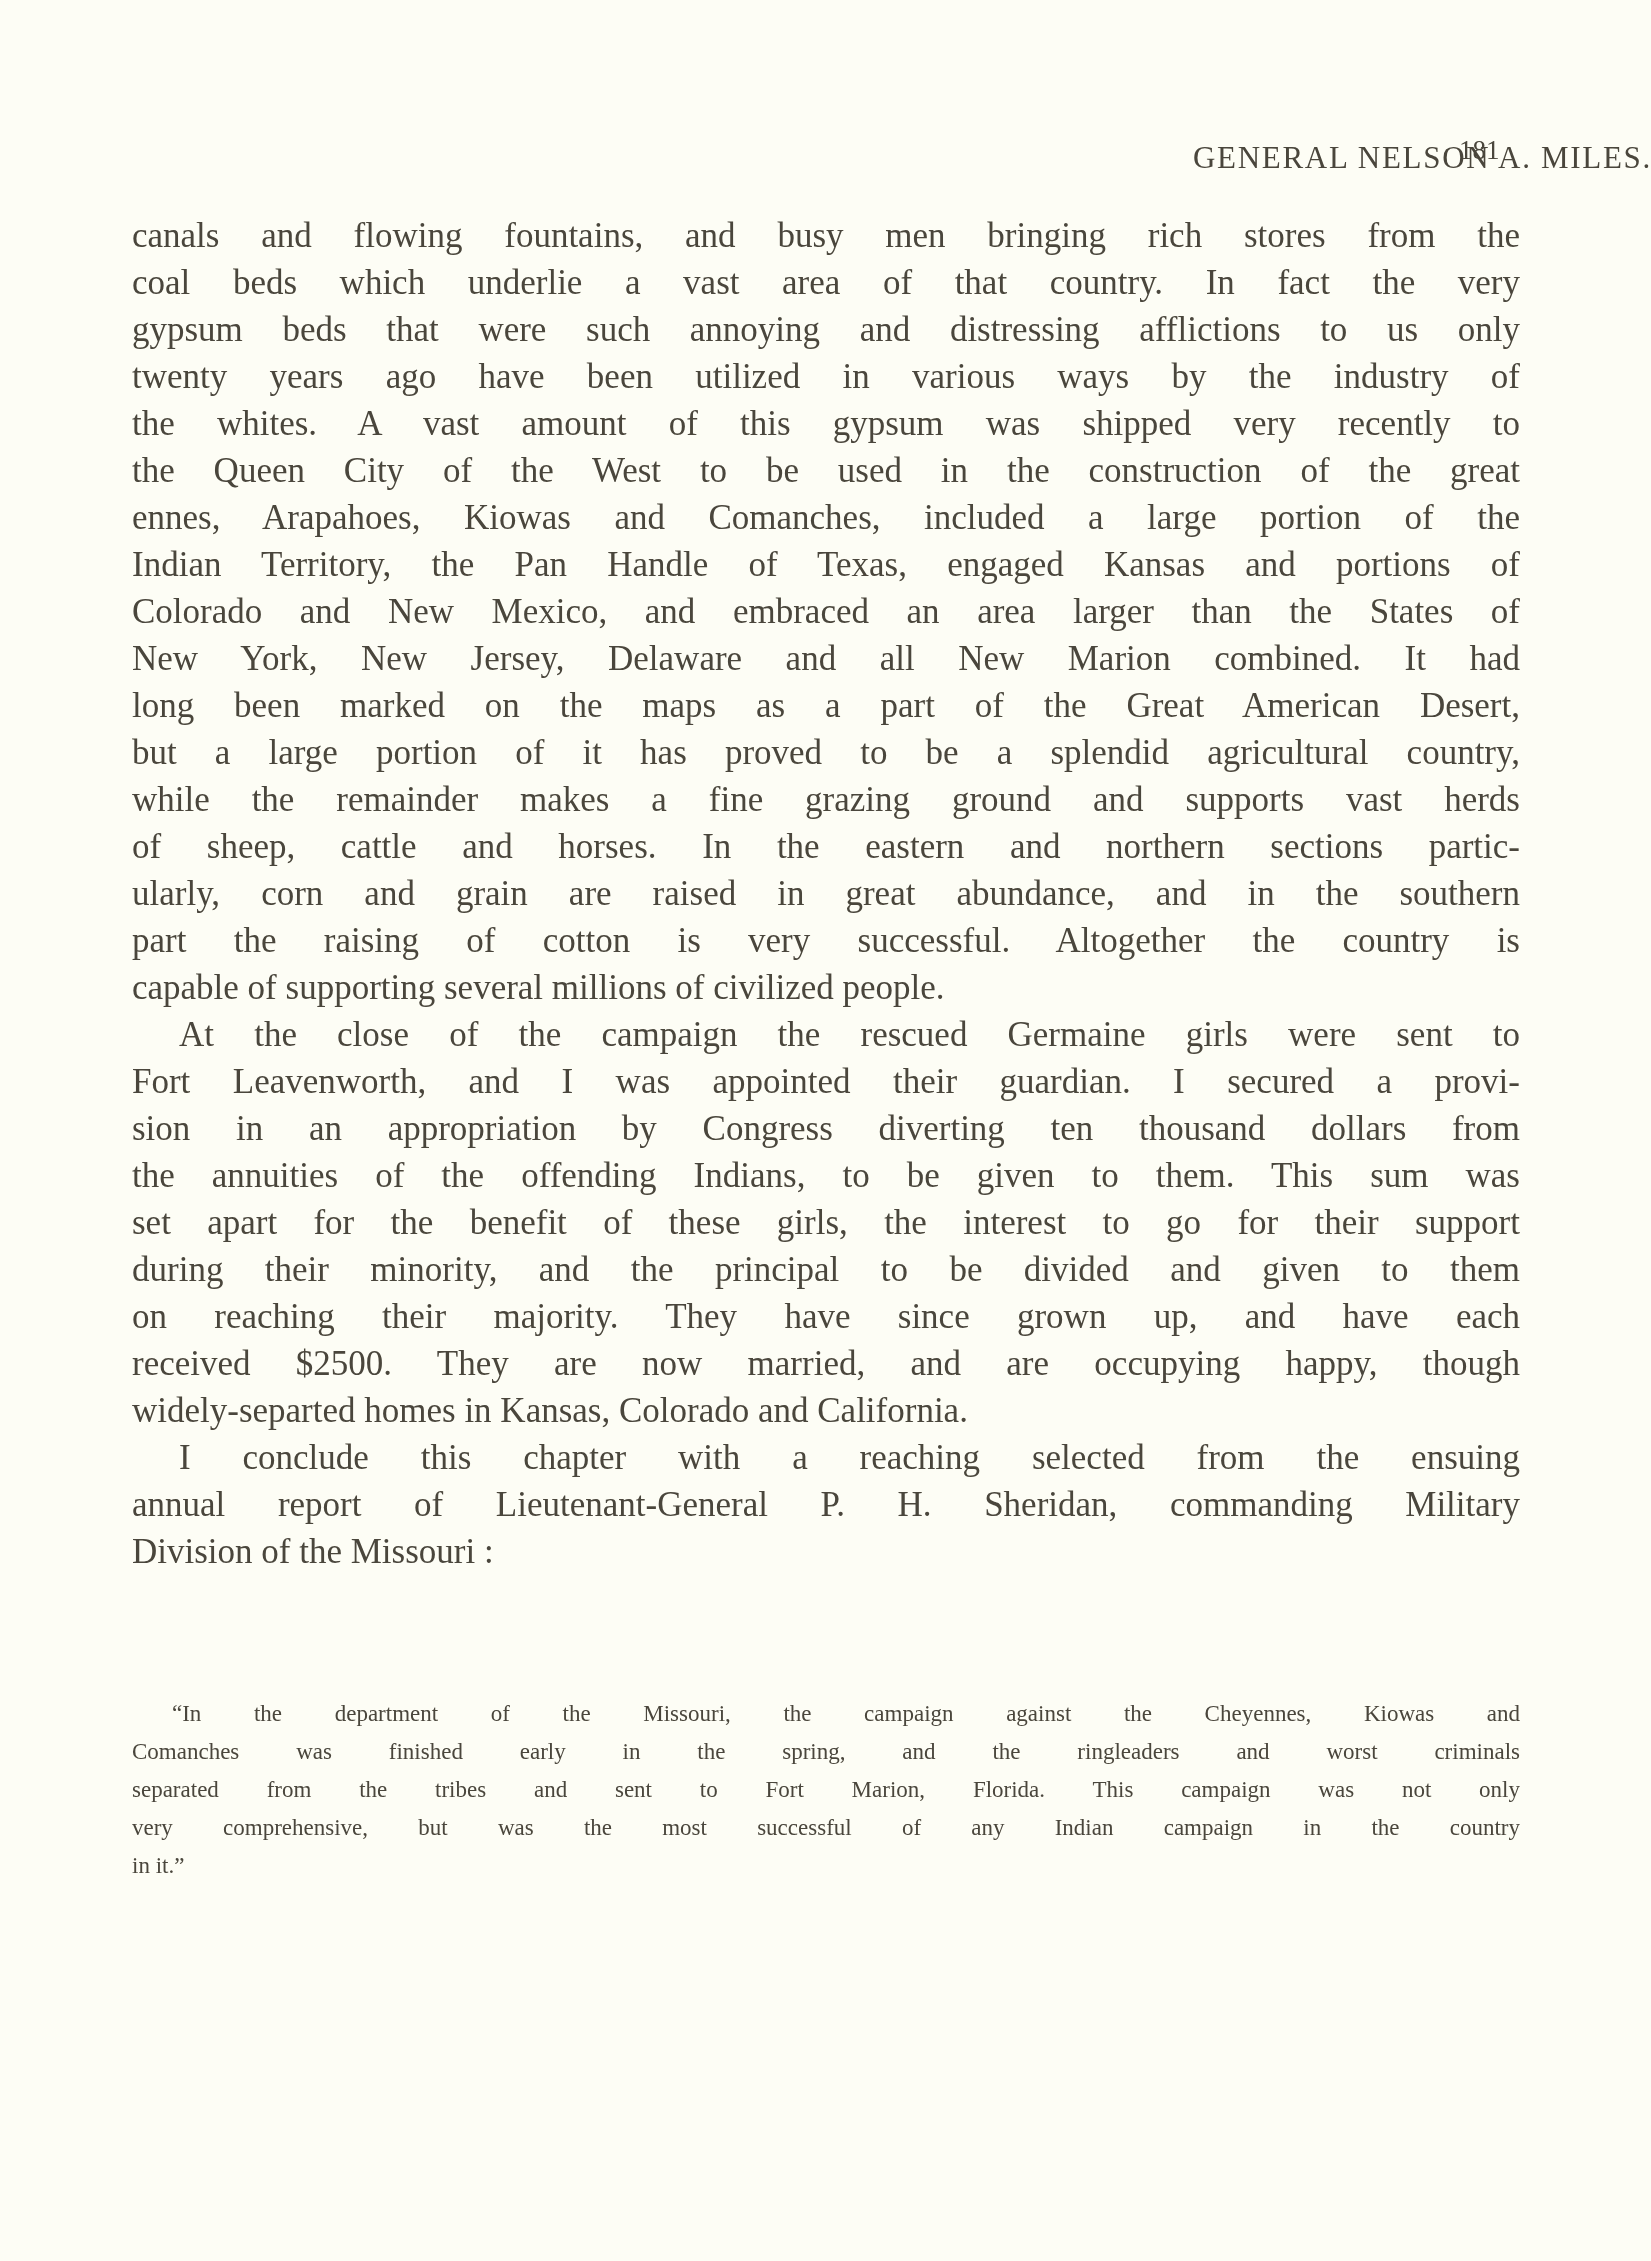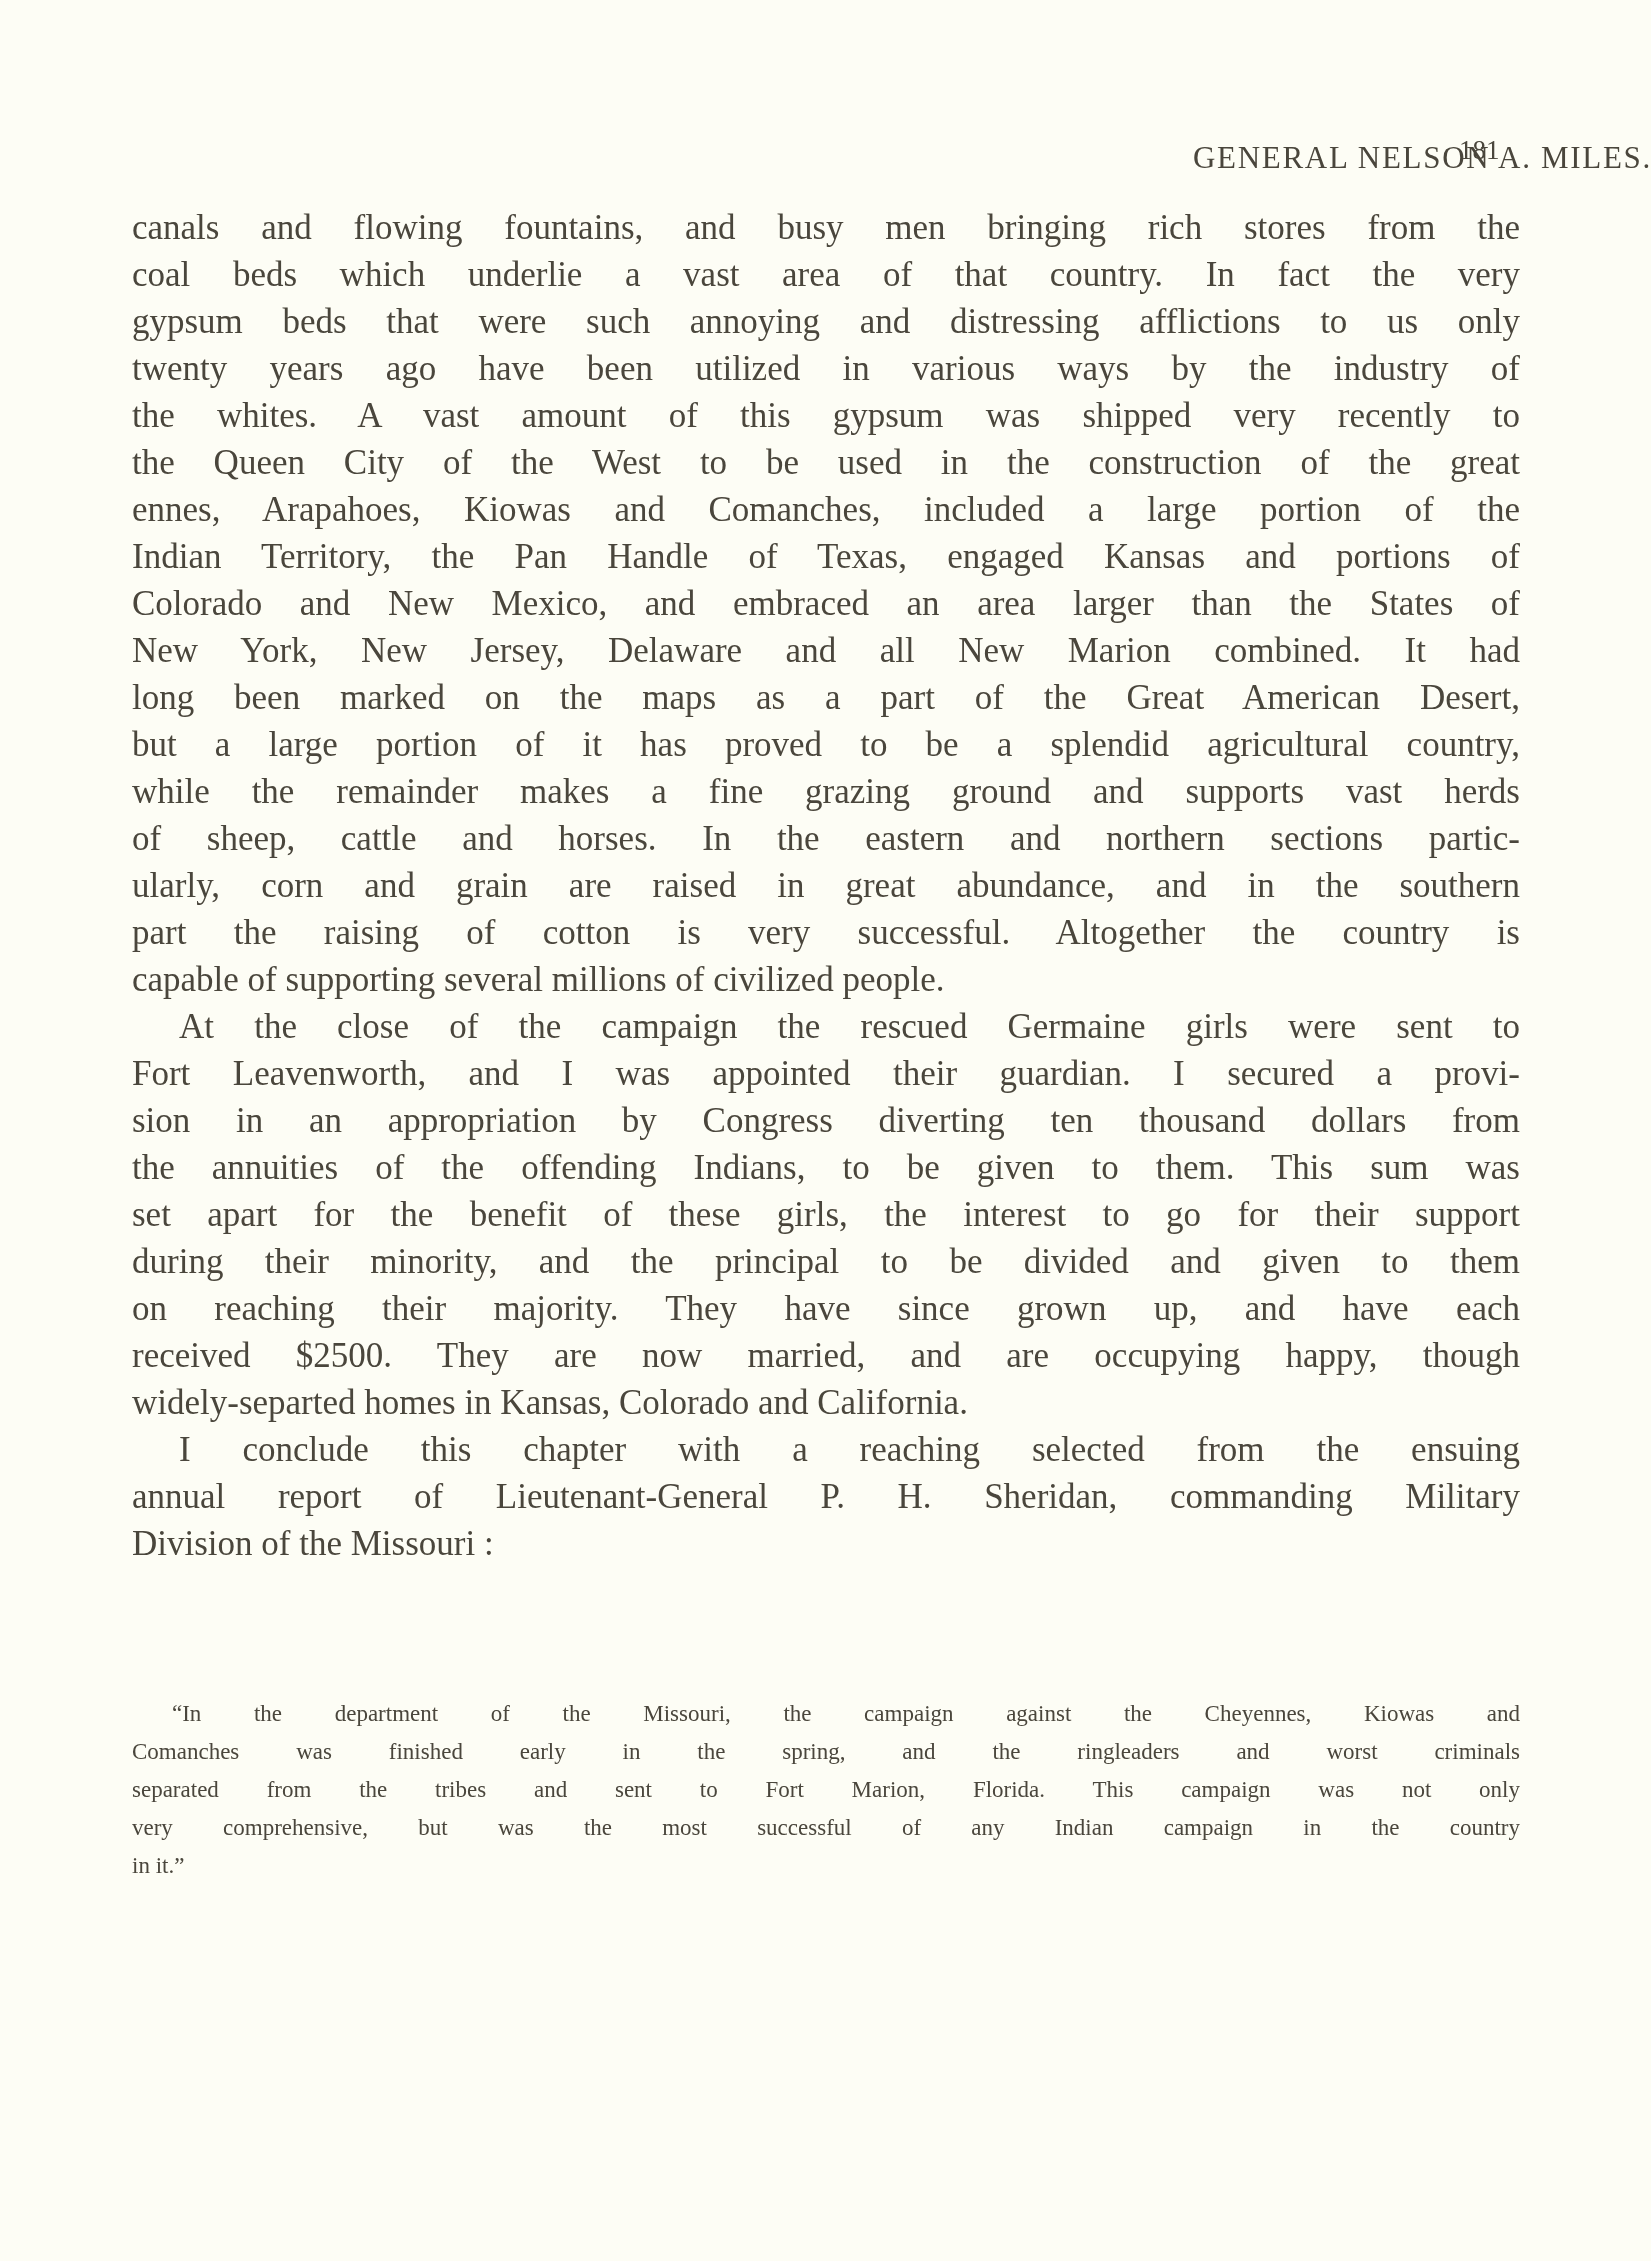--- a/index.html
+++ b/index.html
@@ -4,21 +4,21 @@
 <style>
   html, body { margin:0; padding:0; }
   body {
     width:1652px; height:2261px; background:#fdfdf5; position:relative; overflow:hidden;
     font-family:"Liberation Serif", "DejaVu Serif", serif; color:#4a463c;
   }
   .header { position:absolute; left:0; top:130px; width:1652px; height:61px; }
   .running-head { position:absolute; left:0; width:1652px; text-align:right; top:10.4px;
     font-size:31px; letter-spacing:1.7px; }
   .folio { position:absolute; left:1459px; top:5.2px; font-size:27px;text-align:center; }
-  .body-text { position:absolute; left:132px; top:204px; width:1388px; }
+  .body-text { position:absolute; left:132px; top:212px; width:1388px; }
   .line { display:block; height:47px; line-height:47px; font-size:35px; white-space:nowrap;
     text-align:justify; text-align-last:justify; }
   .line.last { text-align-last:left; }
   .line.indent { padding-left:47px; }
   .quote { position:absolute; left:132px; top:1695px; width:1388px; }
   .qline { display:block; height:38px; line-height:38px; font-size:23px; white-space:nowrap;
     text-align:justify; text-align-last:justify; }
   .qline.indent { padding-left:40px; }
   .qline.last { text-align-last:left; }
 </style>

